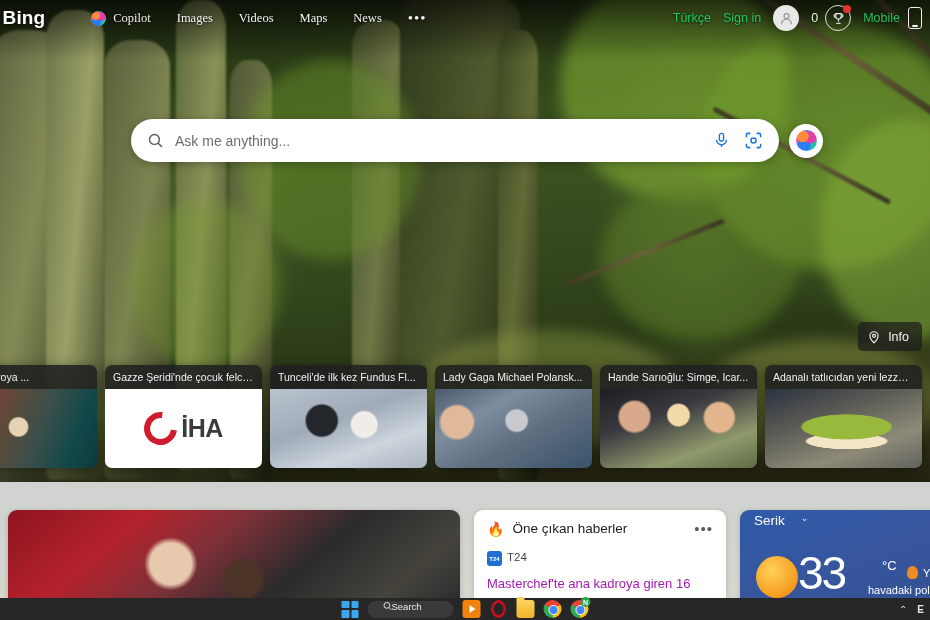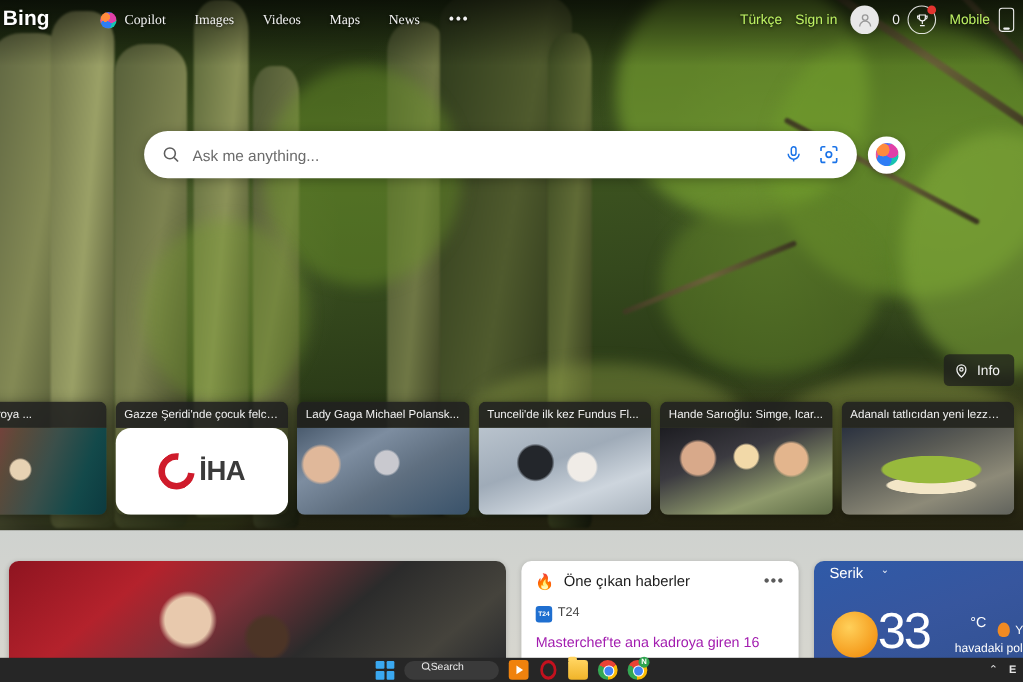--- a/index.html
+++ b/index.html
@@ -87,21 +87,21 @@
       radial-gradient(circle at 72% 72%, #19c4b0 0 30%, rgba(0,0,0,0) 32%),
       conic-gradient(from 200deg, #ff9a3c, #e7509e, #6f5cf0, #21b8d8, #ffcf4d, #ff9a3c);
     flex: none;
   }
   .dots-icon { font-size: 15px; letter-spacing: 1px; line-height: 1; }
 
   #header-right {
     margin-left: auto; margin-right: 8px;
     display: flex; align-items: center; gap: 12px;
   }
-  .hr-text { font-size: 12.5px; color: #bef264; text-shadow: 0 1px 3px rgba(0,0,0,.75); white-space: nowrap; cursor: pointer; }
+  .hr-text { font-size: 12.5px; color: #22c55e; text-shadow: 0 1px 3px rgba(0,0,0,.75); white-space: nowrap; cursor: pointer; }
   #avatar {
     width: 26px; height: 26px; border-radius: 50%;
     background: #e8e8e8;
     display: flex; align-items: center; justify-content: center;
     flex: none;
   }
   #avatar svg { width: 15px; height: 15px; }
   #rewards { display: flex; align-items: center; gap: 7px; position: relative; }
   #rewards-count { font-size: 12.5px; color: #f0f0f0; text-shadow: 0 1px 3px rgba(0,0,0,.8); }
   #trophy-ring {
@@ -195,21 +195,21 @@
   }
   .news-thumb { flex: 1; position: relative; overflow: hidden; }
 
   
   .t-masterchef {
     background:
       radial-gradient(circle at 22% 55%, #d9c3a5 0 9%, rgba(0,0,0,0) 11%),
       radial-gradient(circle at 50% 48%, #e7d2b3 0 10%, rgba(0,0,0,0) 12%),
       linear-gradient(110deg,#6d2430 0%, #8a3b3d 22%, #5d4a3a 42%, #3b4f4a 62%, #13494a 82%, #0c3a3f 100%);
   }
-  .t-iha { background: #fff; display:flex; align-items:center; justify-content:center;border-radius:14px; }
+  .t-iha { background: #fff; display:flex; align-items:center; justify-content:center; }
   .iha-logo { display: flex; align-items: center; gap: 4px; }
   .iha-ring {
     width: 33px; height: 33px; border-radius: 50%;
     border: 6.5px solid #cf1b2b;
     border-right-color: transparent;
     transform: rotate(-38deg);
   }
   .iha-text { font-size: 25px; font-weight: bold; color: #3b3b3b; letter-spacing: -.5px; }
   .t-tunceli {
     background:
@@ -519,26 +519,26 @@
     <div class="news-card">
       <div class="news-title">Gazze Şeridi'nde çocuk felci ...</div>
       <div class="news-thumb t-iha">
         <div class="iha-logo">
           <span class="iha-ring"></span>
           <span class="iha-text">İHA</span>
         </div>
       </div>
     </div>
     <div class="news-card">
+      <div class="news-title">Tunceli'de ilk kez Fundus Fl...</div>
+      <div class="news-thumb t-tunceli"></div>
+    </div>
+    <div class="news-card">
       <div class="news-title">Lady Gaga Michael Polansk...</div>
       <div class="news-thumb t-gaga"></div>
-    </div>
-    <div class="news-card">
-      <div class="news-title">Tunceli'de ilk kez Fundus Fl...</div>
-      <div class="news-thumb t-tunceli"></div>
     </div>
     <div class="news-card">
       <div class="news-title">Hande Sarıoğlu: Simge, Icar...</div>
       <div class="news-thumb t-hande"></div>
     </div>
     <div class="news-card">
       <div class="news-title">Adanalı tatlıcıdan yeni lezzet...</div>
       <div class="news-thumb t-adana"></div>
     </div>
   </div>

